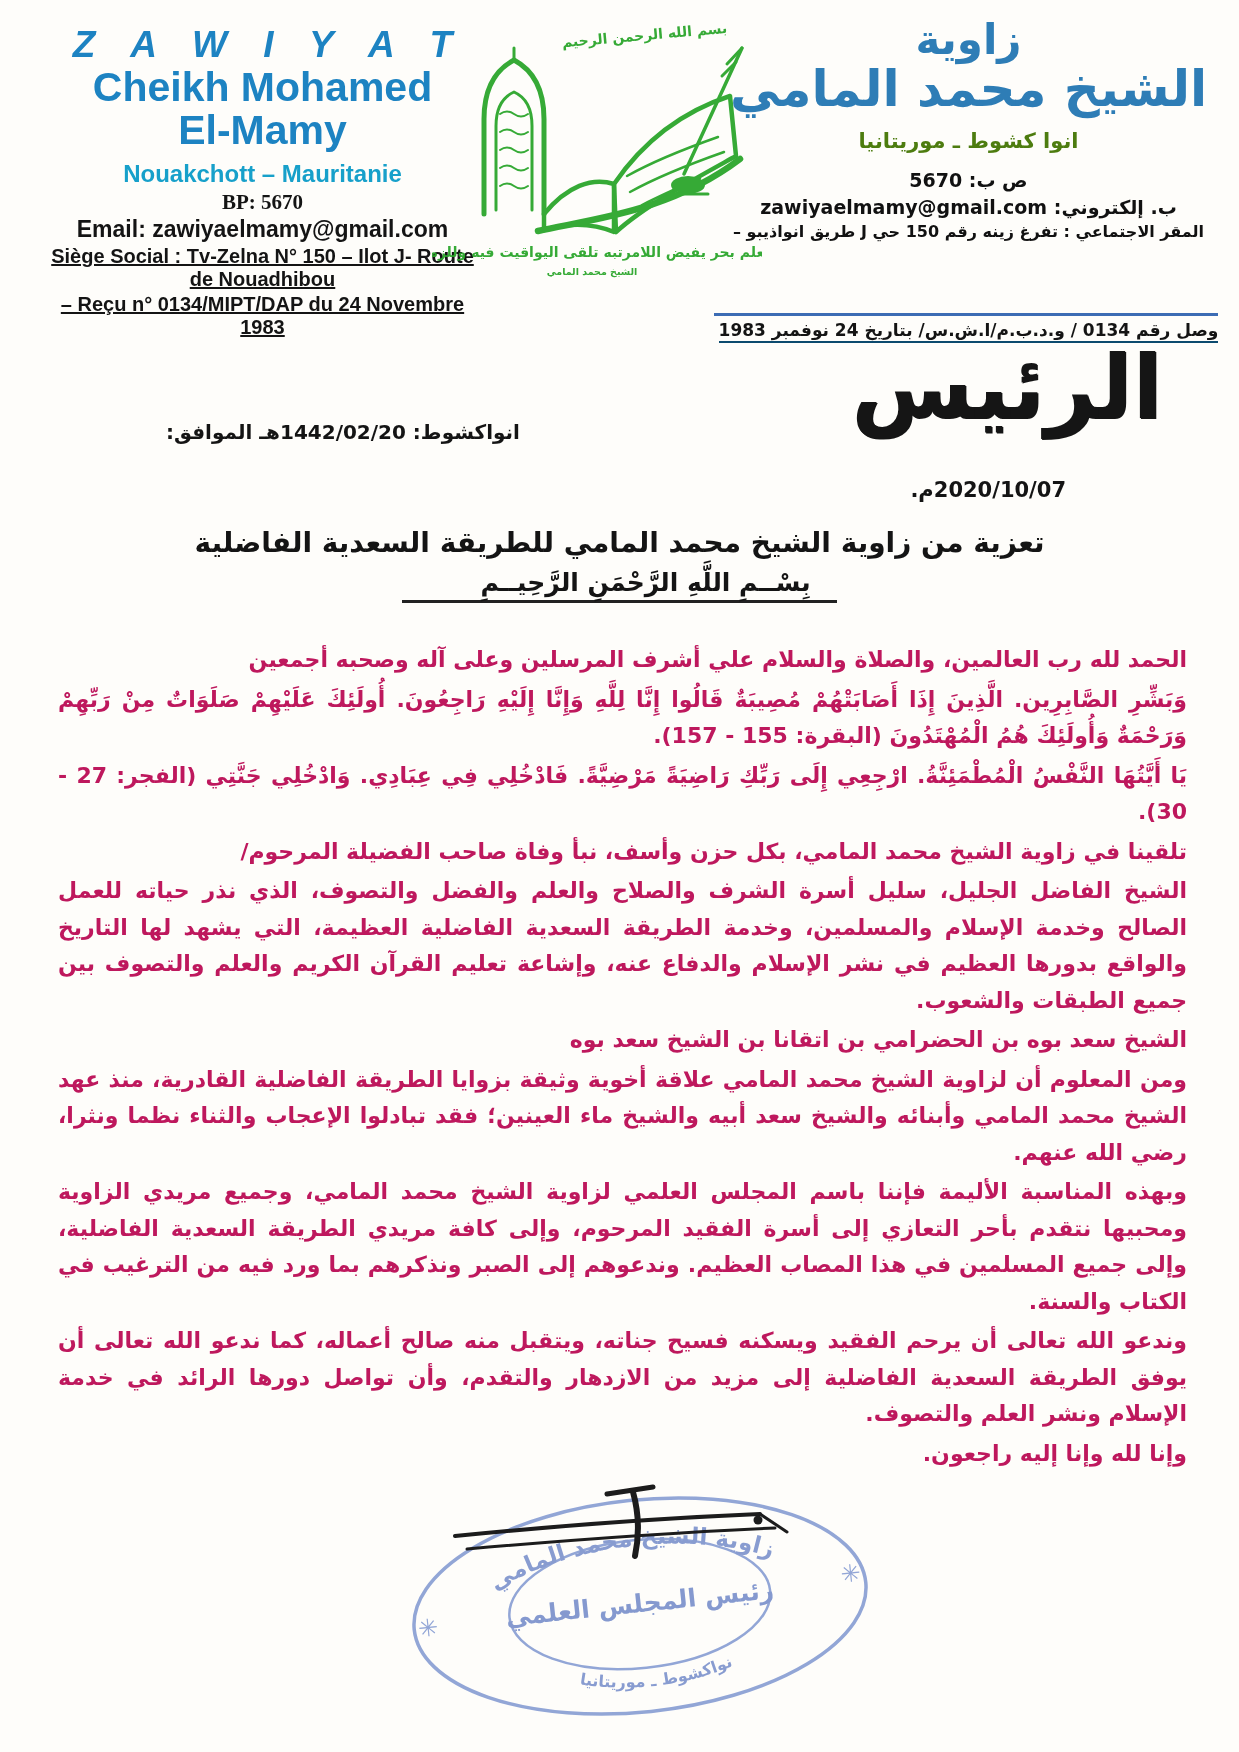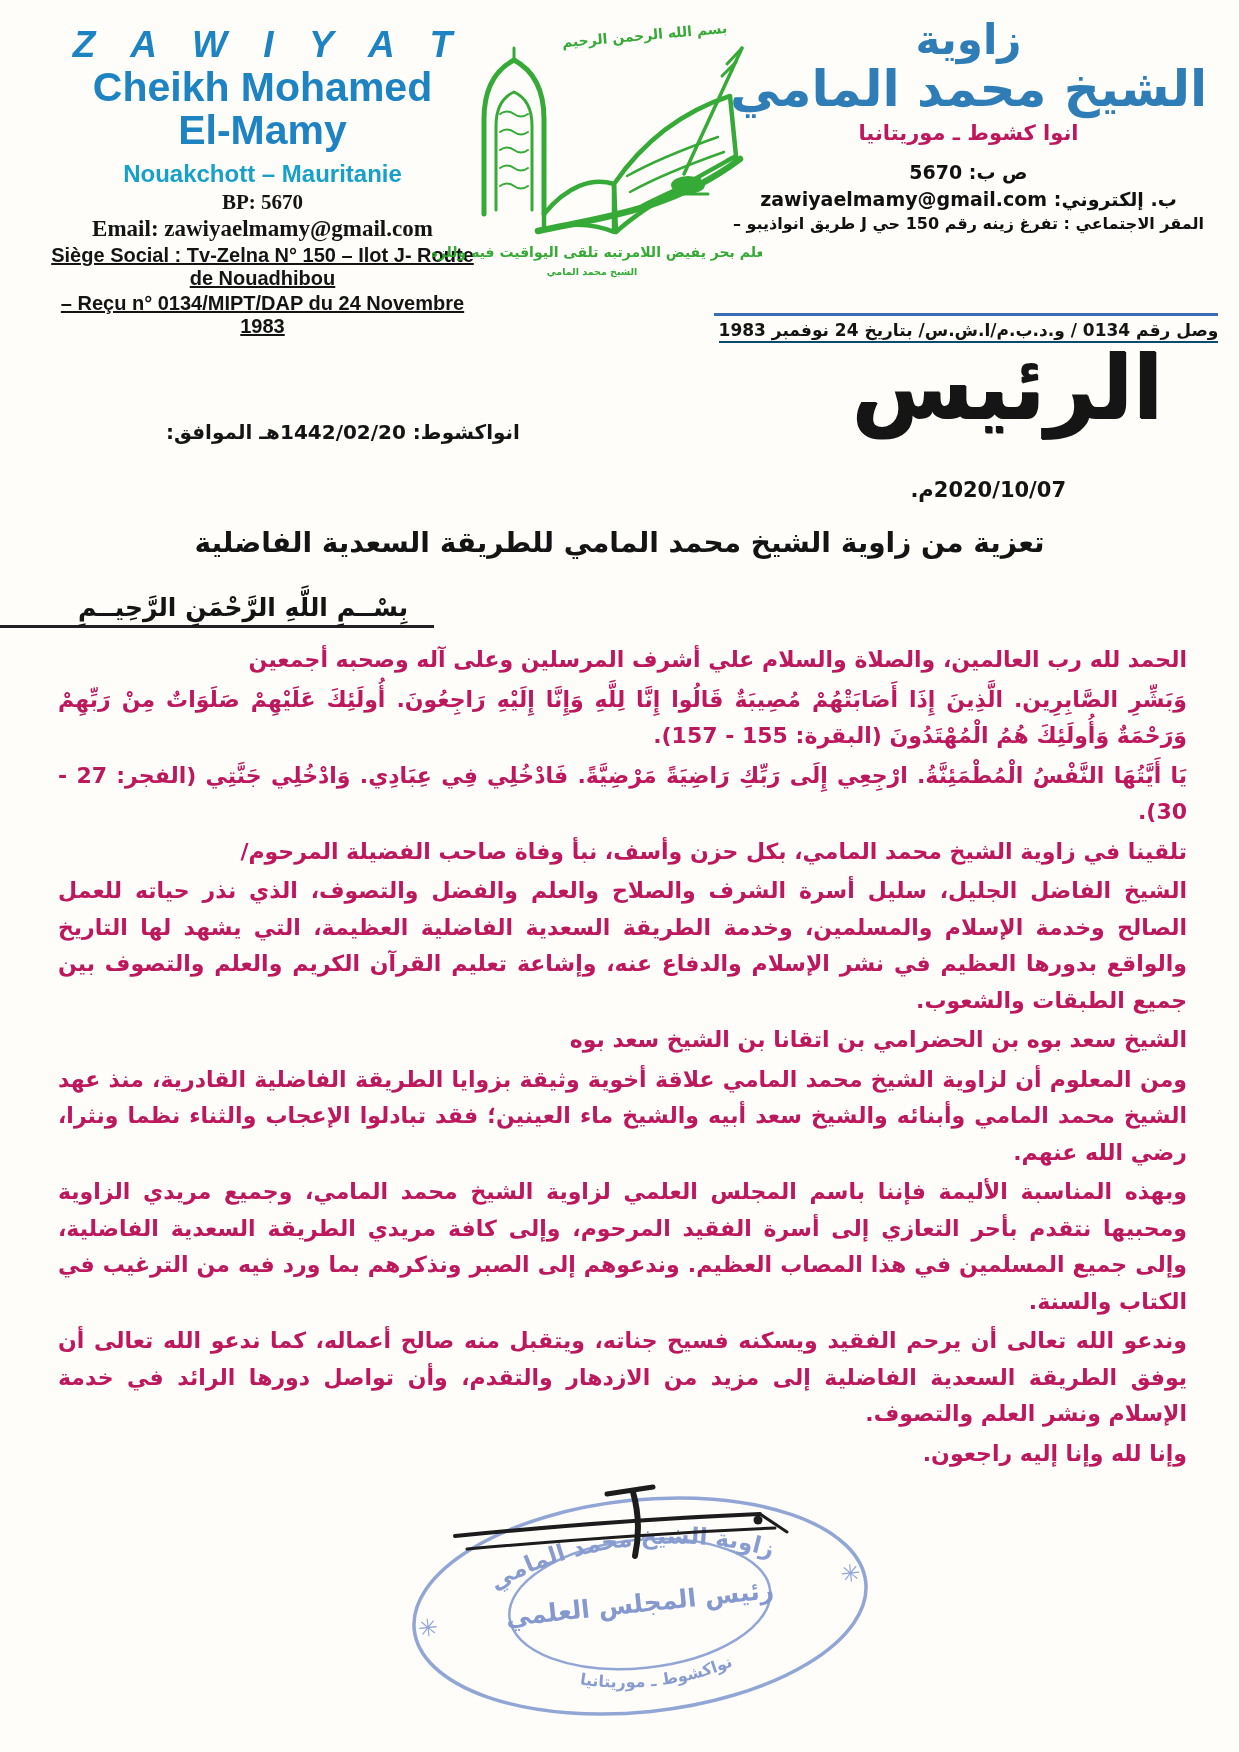--- a/index.html
+++ b/index.html
@@ -11,45 +11,45 @@
   
   .hdr-left{position:absolute;left:40px;top:24px;width:445px;text-align:center;}
   .zawiyat{font-family:"Liberation Sans",sans-serif;font-style:italic;font-weight:bold;
     font-size:37px;letter-spacing:13px;padding-left:13px;color:#1d83c2;}
   .cheikh{font-family:"Liberation Sans",sans-serif;font-weight:bold;font-size:41px;
     line-height:1.05;color:#1d83c2;}
   .nkc{font-family:"Liberation Sans",sans-serif;font-weight:bold;font-size:24px;
     color:#17a0ca;margin-top:8px;}
   .tel{font-family:"Liberation Serif",serif;font-weight:bold;font-size:21px;margin-top:24px;}
   .bp{font-family:"Liberation Serif",serif;font-weight:bold;font-size:21px;margin-top:2px;}
-  .email{font-family:Liberation Serif, serif;font-weight:bold;font-size:23px;margin-top:1px;}
+  .email{font-family:Liberation Sans, sans-serif;font-weight:bold;font-size:23px;margin-top:1px;}
   .siege{font-family:"Liberation Sans",sans-serif;font-weight:bold;font-size:20px;
     text-decoration:underline;margin-top:2px;}
   
   .hdr-right{position:absolute;left:716px;top:18px;width:505px;text-align:center;direction:rtl;}
   .ar-callig1{font-weight:bold;font-size:42px;color:#2e7db6;line-height:1.05;}
   .ar-callig2{font-weight:bold;font-size:50px;color:#2e7db6;line-height:1.1;}
-  .ar-loc{font-weight:bold;font-size:21px;color:#be185d;margin-top:4px;}
+  .ar-loc{font-weight:bold;font-size:21px;color:#4d7c0f;margin-top:12px;}
   .ar-contact{margin-top:14px;font-weight:bold;font-size:19px;line-height:1.4;color:#111;}
   .ar-hq{font-weight:bold;font-size:16px;color:#111;margin-top:2px;}
   .blue-rule{position:absolute;left:714px;top:313px;width:504px;height:3px;background:#3c6cb4;}
   .ar-receipt{position:absolute;left:716px;top:320px;width:505px;text-align:center;direction:rtl;
     font-weight:bold;font-size:17px;}
   .ar-receipt span{border-bottom:2px solid #0c4a6e;padding-bottom:1px;}
   
   .president{position:absolute;right:52px;top:336px;width:360px;text-align:center;
     direction:rtl;font-weight:bold;font-size:88px;color:#151515;
     text-shadow:1px 1px 0 #151515;}
   .date-hijri{position:absolute;left:166px;top:420px;direction:rtl;font-weight:bold;font-size:20px;}
   .date-greg{position:absolute;left:896px;top:478px;width:170px;direction:rtl;
     font-weight:bold;font-size:21px;text-align:right;}
   
   .title{position:absolute;left:140px;right:140px;top:526px;text-align:center;direction:rtl;
     font-weight:bold;font-size:28px;}
-  .basmala-wrap{position:absolute;left:0;right:0;top:593px;}
+  .basmala-wrap{position:absolute;left:0;right:0;top:568px;text-align:center;}
   .basmala{display:inline-block;direction:rtl;font-weight:bold;font-size:25px;
     border-bottom:3px solid #222;padding:0 26px 3px 78px;}
   .body-txt{position:absolute;left:58px;right:52px;top:642px;direction:rtl;
     text-align:justify;font-weight:bold;font-size:22px;line-height:36.5px;color:#be185d;}
   .body-txt p{margin:0 0 3px 0;}
   
   .sig-block{position:absolute;left:0;right:0;top:1546px;text-align:center;direction:rtl;}
   .sig-line1{font-weight:bold;font-size:21px;}
   .sig-line2{font-weight:bold;font-size:24px;margin-top:12px;}
   

